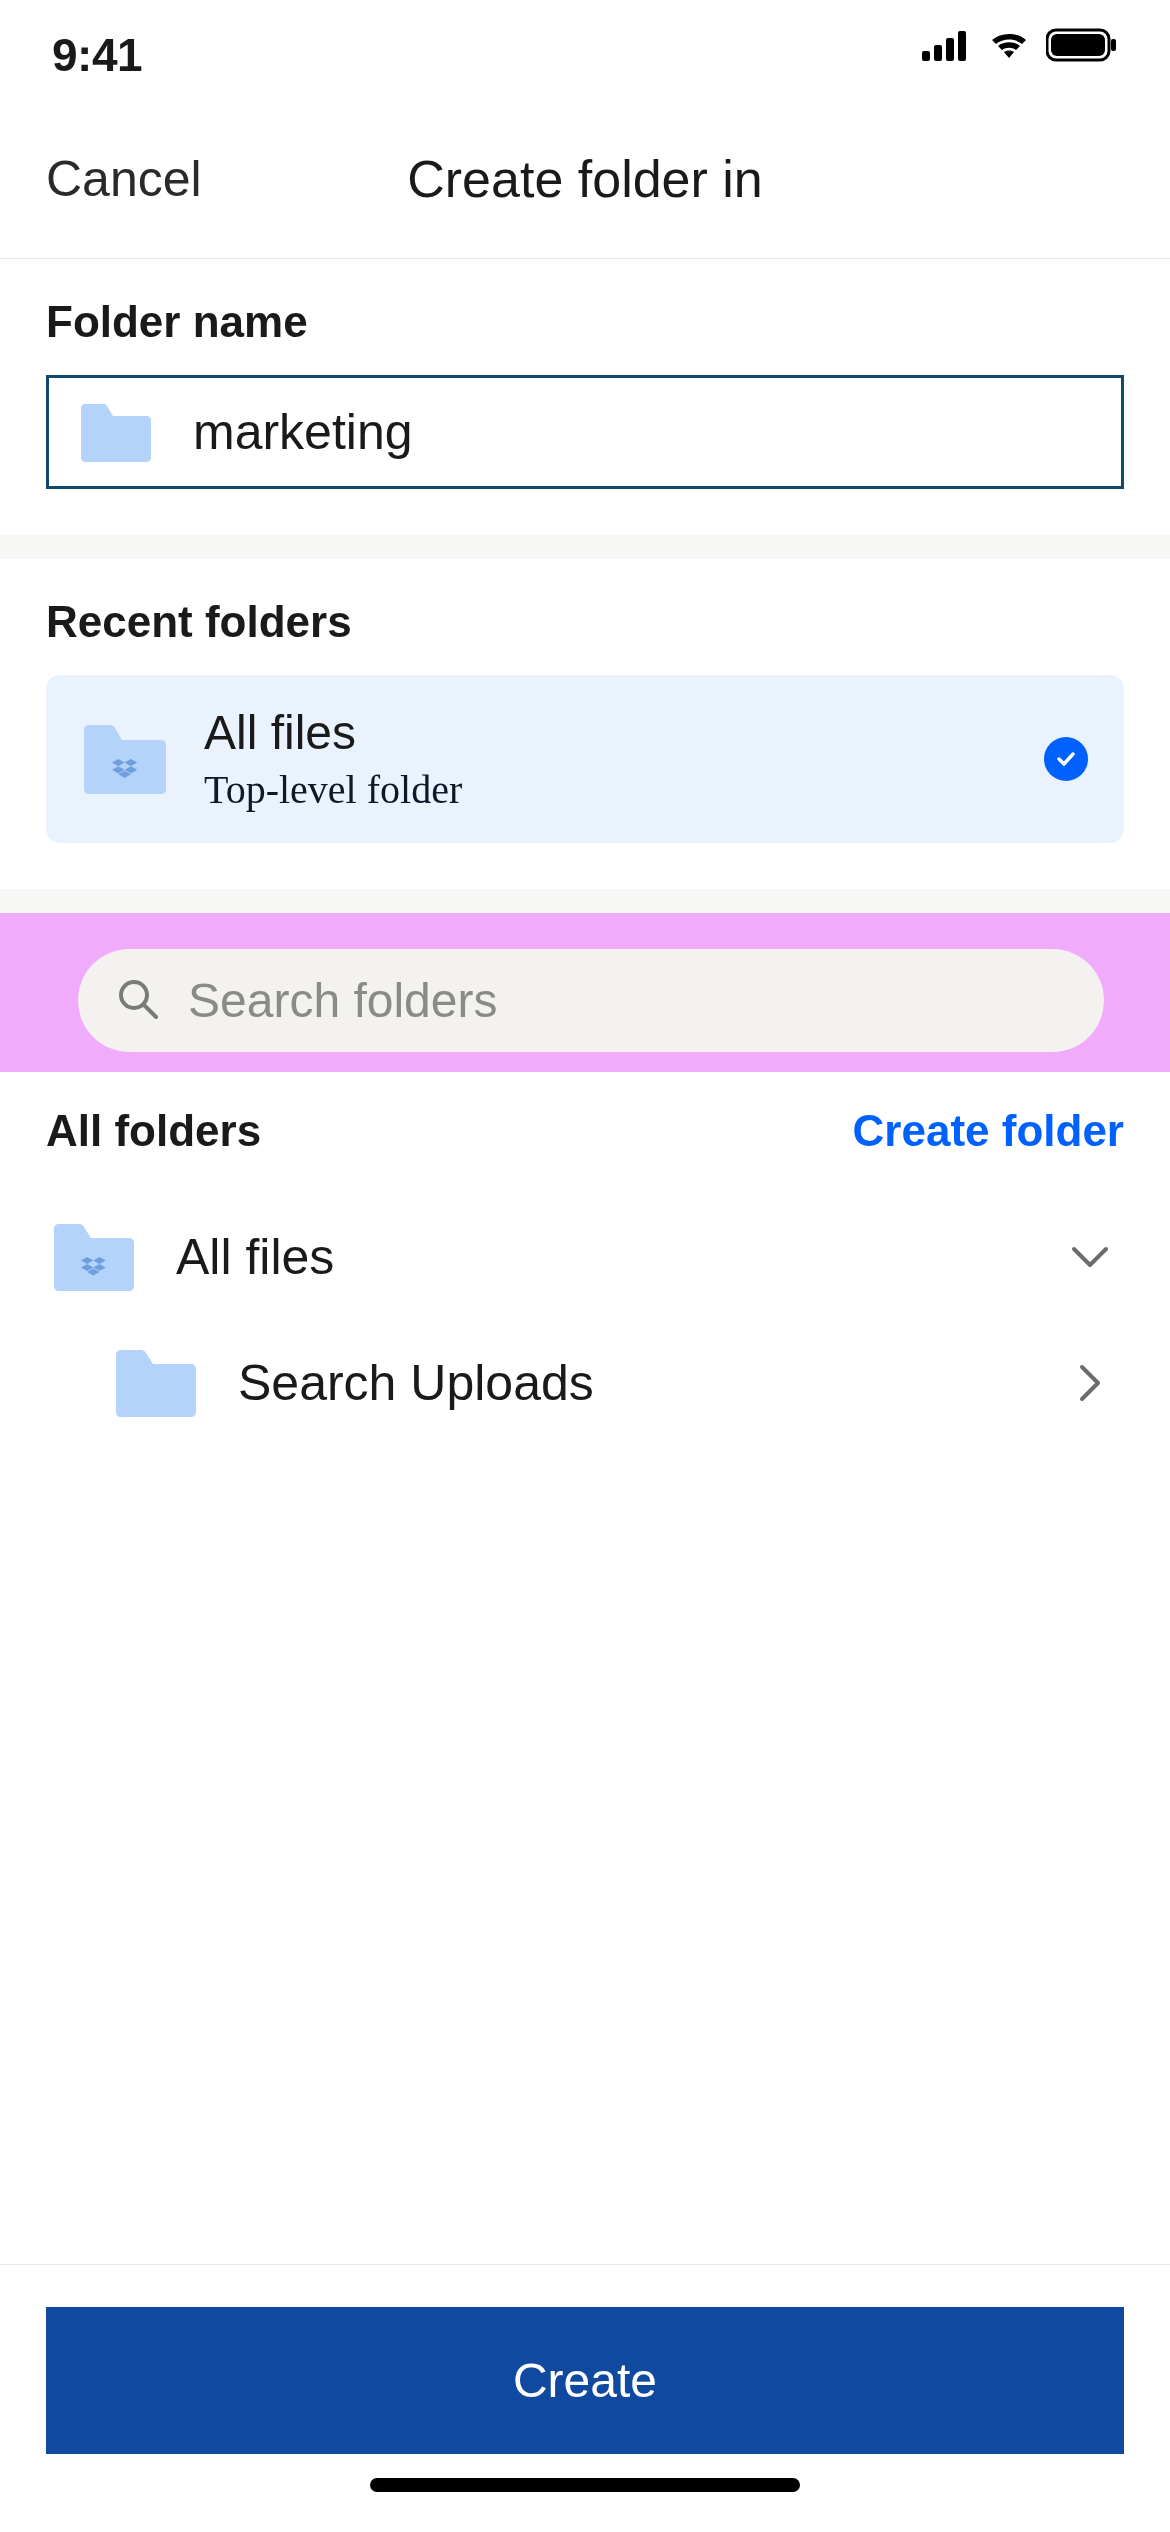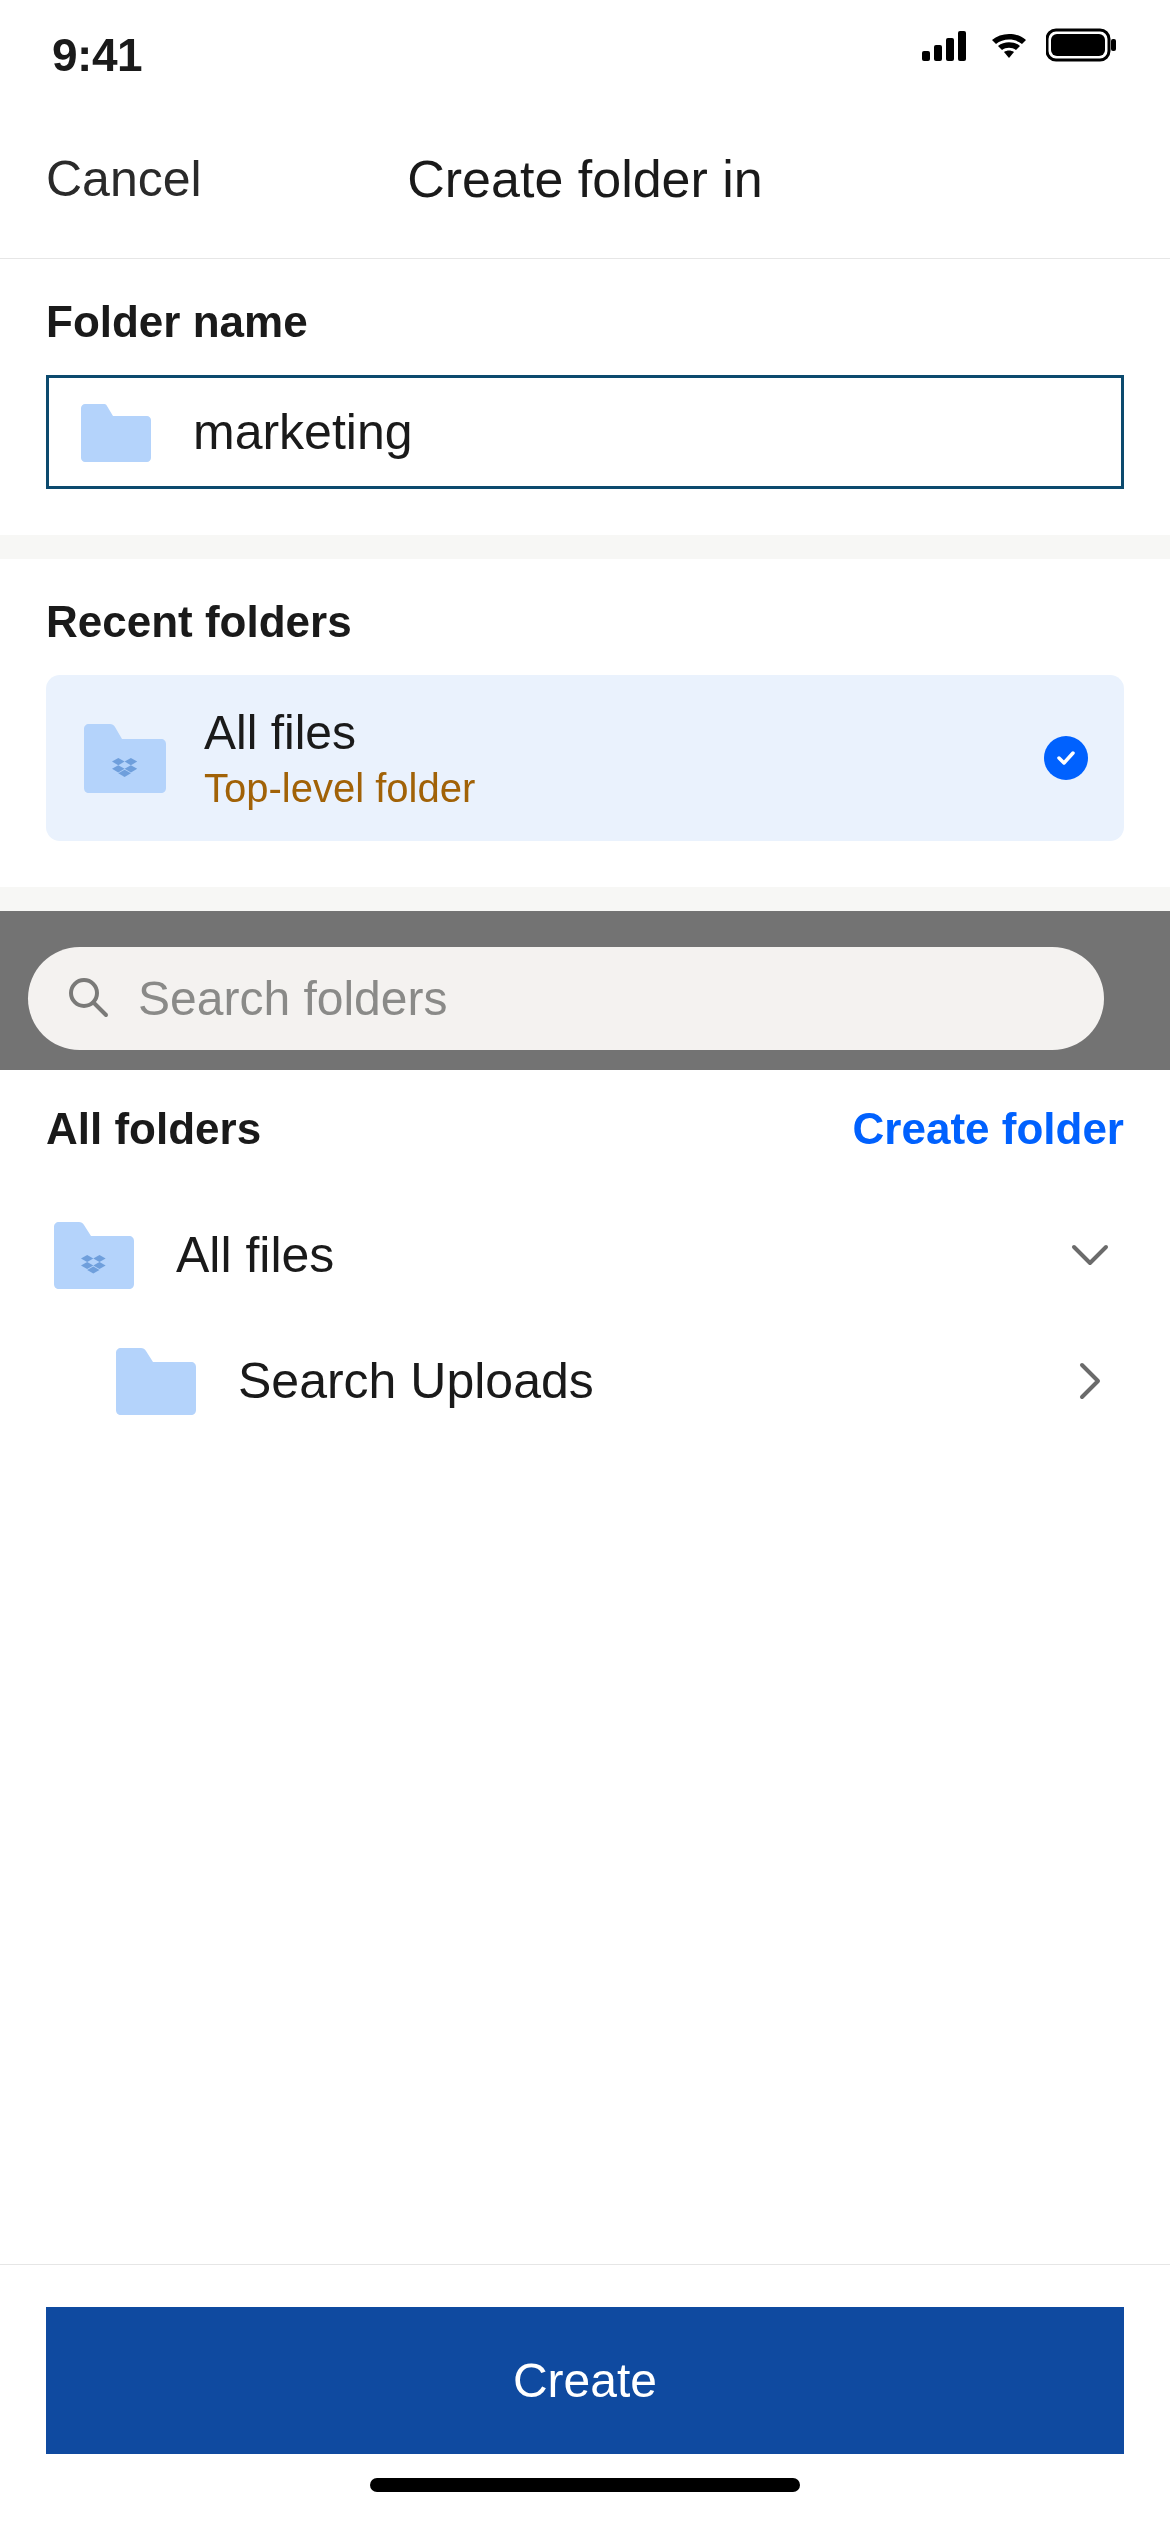--- a/index.html
+++ b/index.html
@@ -124,35 +124,36 @@
       flex-direction: column;
       gap: 6px;
     }
     .recent-title {
       font-size: 48px;
       font-weight: 400;
       color: #1a1a1a;
     }
     .recent-sub {
       font-size: 40px;
-      color: #a16207;
+      color: #0f172a;
+      font-family: Liberation Serif, serif;
     }
     .check-badge {
       width: 44px;
       height: 44px;
       border-radius: 50%;
       background: #0061fe;
       display: flex;
       align-items: center;
       justify-content: center;
     }
     
     .search-section {
-      padding: 36px 66px 20px 28px;
-      background: #737373;
+      padding: 36px 66px 20px 78px;
+      background: #f0abfc;
     }
     .search-wrap {
       display: flex;
       align-items: center;
       background: #f4f2f0;
       border-radius: 52px;
       padding: 24px 38px;
       gap: 28px;
     }
     .search-input {

